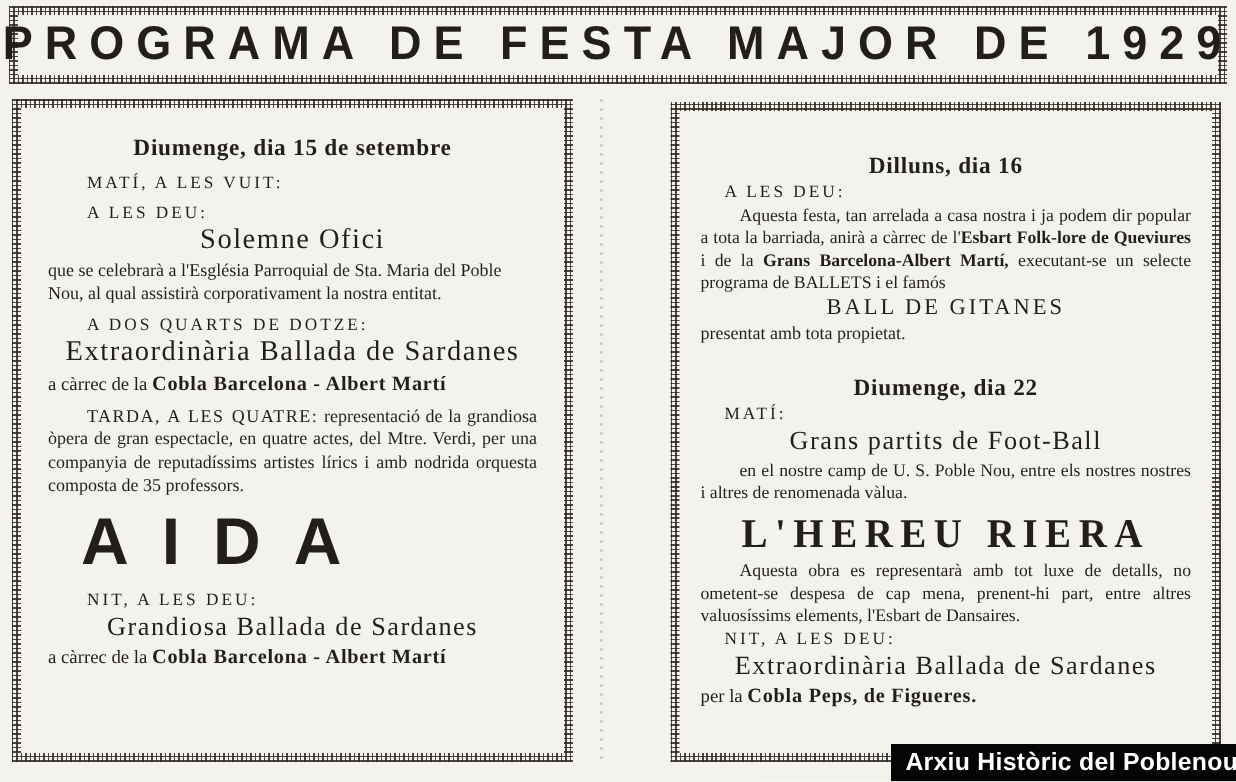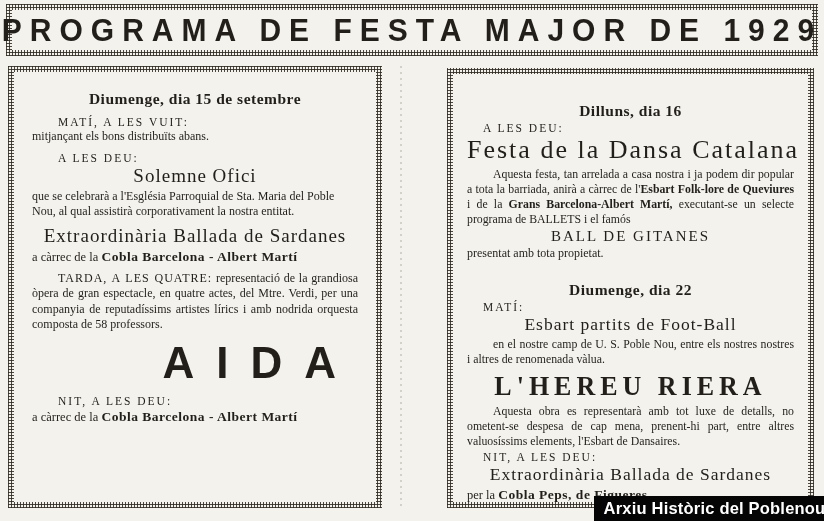--- a/index.html
+++ b/index.html
@@ -42,21 +42,21 @@
   .day{ margin:6px 0 8px; text-align:center; font-weight:bold; font-size:15.5px; letter-spacing:.5px;font-family:Liberation Serif, serif; }
   .time{ margin:8px 0 1px 26px; font-size:11.5px; letter-spacing:2px; }
   .event{ margin:1px 0 2px; text-align:center; font-size:19px; letter-spacing:1px; }
   .event.md{ font-size:17.5px; }
   .note{ margin:1px 0 6px; font-size:12px; }
   .credit{ margin:2px 0 6px; font-size:12.5px; }
   .credit b{ font-size:13.5px; letter-spacing:.5px; }
   .para{ margin:6px 0 2px; font-size:12px; line-height:1.28; text-align:justify; text-indent:26px; }
   .para .lead{ letter-spacing:1px; }
   .opera-title{
-    margin:8px 0 4px; text-align:right;
+    margin:8px 0 4px; text-align:left;
     font-family:"Liberation Sans","DejaVu Sans",sans-serif;
     font-weight:bold; font-size:44px; letter-spacing:22px; text-indent:22px; line-height:1.05;
   }
   .big-title{ margin:0 0 2px; text-align:center; font-size:26px; letter-spacing:2px; white-space:nowrap; }
   .play-title{ margin:4px 0 2px; text-align:center; font-weight:bold; font-size:26px; letter-spacing:5px; transform:scaleY(1.05); }
   .ball{ margin:1px 0; text-align:center; font-size:15px; letter-spacing:2px; }
 
   .r .day{ margin:20px 0 2px; }
   .r .time{ margin:2px 0 1px 16px; }
   .r .para{ margin:2px 0 1px; font-size:11.8px; }
@@ -81,52 +81,52 @@
     </div>
   </div>
 
   <div class="fold"></div>
 
   <div id="left-frame" class="frame">
     <div class="inner">
       <h2 class="day">Diumenge, dia 15 de setembre</h2>
 
       <p class="time">MATÍ, A LES VUIT:</p>
-      <p class="note">mitjançant els bons distribuïts abans.</p>
 
       <p class="time">A LES DEU:</p>
       <p class="event">Solemne Ofici</p>
       <p class="note">que se celebrarà a l'Església Parroquial de Sta. Maria del Poble Nou, al qual assistirà corporativament la nostra entitat.</p>
 
+      <p class="time">A DOS QUARTS DE DOTZE:</p>
       <p class="event">Extraordinària Ballada de Sardanes</p>
       <p class="credit"><span>a càrrec de la </span><b>Cobla Barcelona - Albert Martí</b></p>
 
-      <p class="para"><span class="lead">TARDA, A LES QUATRE:</span><span> representació de la grandiosa òpera de gran espectacle, en quatre actes, del Mtre. Verdi, per una companyia de reputadíssims artistes lírics i amb nodrida orquesta composta de 58 professors.</span></p>
+      <p class="para"><span class="lead">TARDA, A LES QUATRE:</span><span> representació de la grandiosa òpera de gran espectacle, en quatre actes, del Mtre. Verdi, per una companyia de reputadíssims artistes lírics i amb nodrida orquesta composta de 35 professors.</span></p>
 
       <div class="opera-title">AIDA</div>
 
       <p class="time">NIT, A LES DEU:</p>
+      <p class="event md">Grandiosa Ballada de Sardanes</p>
       <p class="credit"><span>a càrrec de la </span><b>Cobla Barcelona - Albert Martí</b></p>
     </div>
   </div>
 
   <div id="right-frame" class="frame r">
     <div class="inner">
       <h2 class="day">Dilluns, dia 16</h2>
 
       <p class="time">A LES DEU:</p>
-      <p class="big-title">Festa de la Dansa Catalana</p>
       <p class="para"><span>Aquesta festa, tan arrelada a casa nostra i ja podem dir popular a tota la barriada, anirà a càrrec de l'</span><b>Esbart Folk-lore de Queviures</b><span> i de la </span><b>Grans Barcelona-Albert Martí,</b><span> executant-se un selecte programa de BALLETS i el famós</span></p>
       <p class="ball">BALL DE GITANES</p>
       <p class="note">presentat amb tota propietat.</p>
 
       <h2 class="day">Diumenge, dia 22</h2>
 
       <p class="time">MATÍ:</p>
-      <p class="event md">Esbart partits de Foot-Ball</p>
+      <p class="event md">Grans partits de Foot-Ball</p>
       <p class="para">en el nostre camp de U. S. Poble Nou, entre els nostres nostres i altres de renomenada vàlua.</p>
 
 
       <div class="play-title">L'HEREU RIERA</div>
 
       <p class="para">Aquesta obra es representarà amb tot luxe de detalls, no ometent-se despesa de cap mena, prenent-hi part, entre altres valuosíssims elements, l'Esbart de Dansaires.</p>
 
       <p class="time">NIT, A LES DEU:</p>
       <p class="event md">Extraordinària Ballada de Sardanes</p>
       <p class="credit"><span>per la </span><b>Cobla Peps, de Figueres.</b></p>

